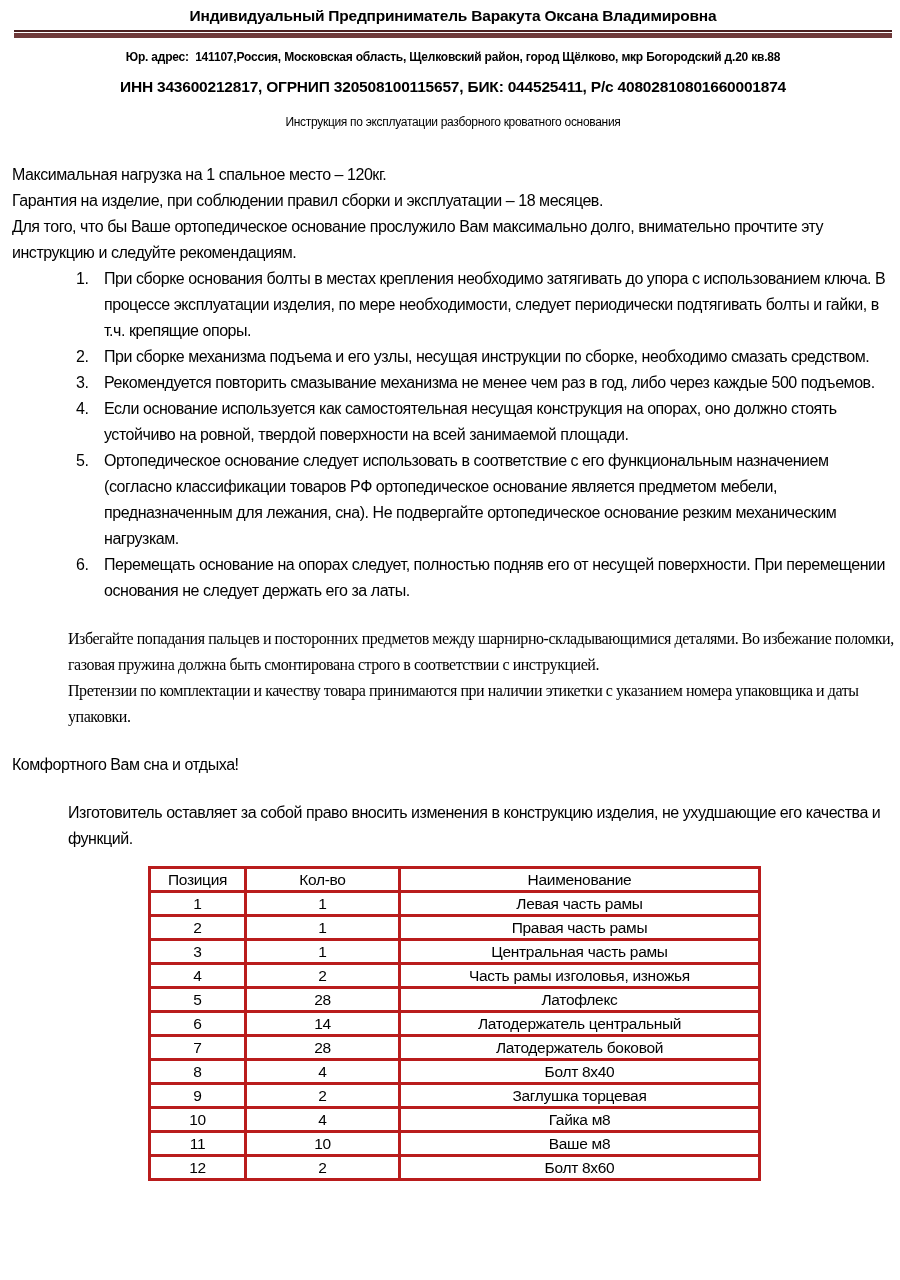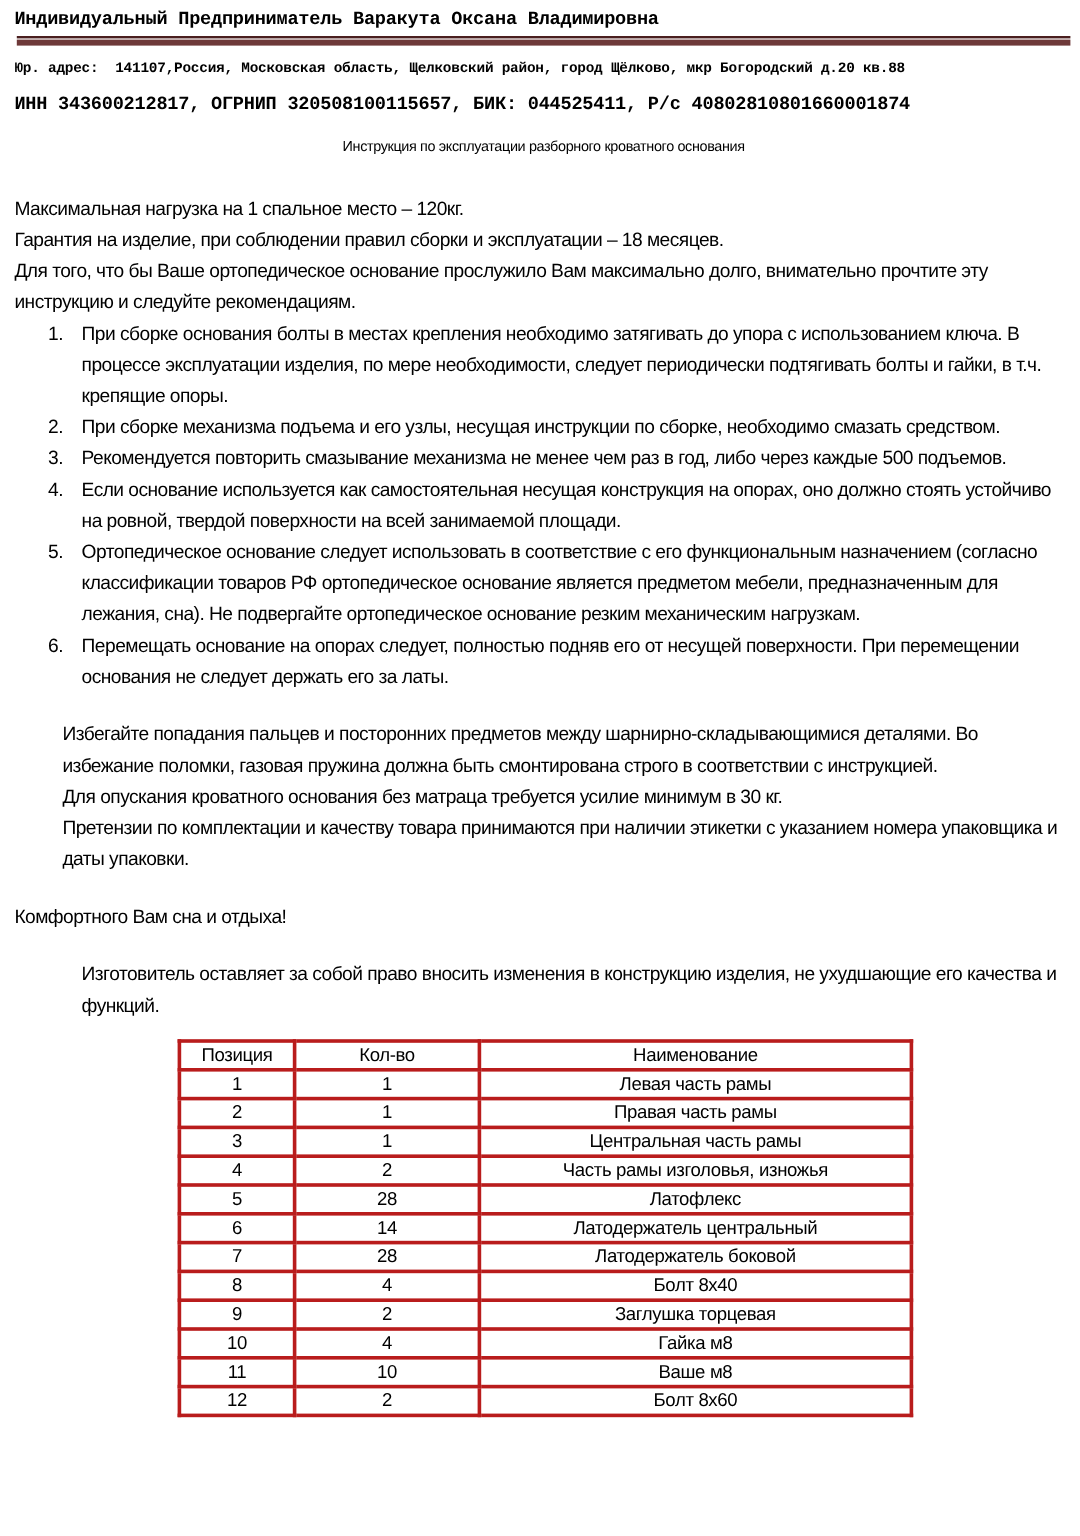--- a/index.html
+++ b/index.html
@@ -6,44 +6,44 @@
   html,body { background:#ffffff; }
   body {
     width:900px; height:1280px; margin:0 auto; position:relative;
     color:#000;
     font-family:"Liberation Sans","DejaVu Sans",sans-serif;
     overflow:hidden;
   }
   .page { padding:5px 6px 0 12px; }
 
   
-  .letterhead { font-family:Liberation Mono, monospace; font-weight:700; text-align:left; }
+  .letterhead { font-family:Liberation Sans, sans-serif; font-weight:700; text-align:center; }
   .company-name { font-size:15.5px; letter-spacing:-0.2px; padding-top:2px; }
   .rule { margin:5px 2px 0 2px; }
   .rule-thin  { height:2px; background:#4a1f1f; }
   .rule-thick { height:5px; background:#6e3939; margin-top:1px; }
   .address    { font-size:12px; letter-spacing:-0.2px; margin-top:12px; }
   .requisites { font-size:15.5px; letter-spacing:-0.2px; margin-top:14px; }
 
   
   .doc-title {
     text-align:center; font-size:12px; font-weight:400;
     margin-top:19px; letter-spacing:-0.3px;
   }
 
   
   .bodytext { font-size:16px; line-height:26px; letter-spacing:-0.45px; }
   .intro { margin-top:33px; }
   .intro p { margin:0; }
 
   ol.rules { list-style:none; counter-reset:item; margin:0; padding:0 0 0 56px; }
-  ol.rules li { counter-increment:item; position:relative; }
+  ol.rules li { counter-increment:item; position:relative;margin-left:36px; }
   ol.rules li::before { content:counter(item) "."; position:absolute; left:-28px; }
 
-  .notes { margin-top:22px; margin-left:40px; }
+  .notes { margin-top:22px; margin-left:56px;font-family:Liberation Serif, serif; }
   .notes p { margin:0; }
   .wish { margin-top:22px; }
   .disclaimer { margin-top:22px; margin-left:56px; }
 
   
   table.parts {
     border-collapse:collapse; margin:14px 0 0 136px;
     font-size:15.5px; letter-spacing:-0.3px;
     table-layout:fixed;
   }
@@ -87,21 +87,20 @@
         <li>При сборке механизма подъема и его узлы, несущая инструкции по сборке, необходимо смазать средством.</li>
         <li>Рекомендуется повторить смазывание механизма не менее чем раз в год, либо через каждые 500 подъемов.</li>
         <li>Если основание используется как самостоятельная несущая конструкция на опорах, оно должно стоять устойчиво на ровной, твердой поверхности на всей занимаемой площади.</li>
         <li>Ортопедическое основание следует использовать в соответствие с его функциональным назначением (согласно классификации товаров РФ ортопедическое основание является предметом мебели, предназначенным для лежания, сна). Не подвергайте ортопедическое основание резким механическим нагрузкам.</li>
         <li>Перемещать основание на опорах следует, полностью подняв его от несущей поверхности. При перемещении основания не следует держать его за латы.</li>
       </ol>
 
     <div class="notes">
 
     <p>Избегайте попадания пальцев и посторонних предметов между шарнирно-складывающимися деталями. Во избежание поломки, газовая пружина должна быть смонтирована строго в соответствии с инструкцией.</p>
-        <p>Для опускания кроватного основания без матраца требуется усилие минимум в 30 кг.</p>
         <p>Претензии по комплектации и качеству товара принимаются при наличии этикетки с указанием номера упаковщика и даты упаковки.</p>
       </div>
 
     <p class="wish">Комфортного Вам сна и отдыха!</p>
 
     <p class="disclaimer">Изготовитель оставляет за собой право вносить изменения в конструкцию изделия, не ухудшающие его качества и функций.</p>
   </div>
 
   <table class="parts">
     <colgroup>

